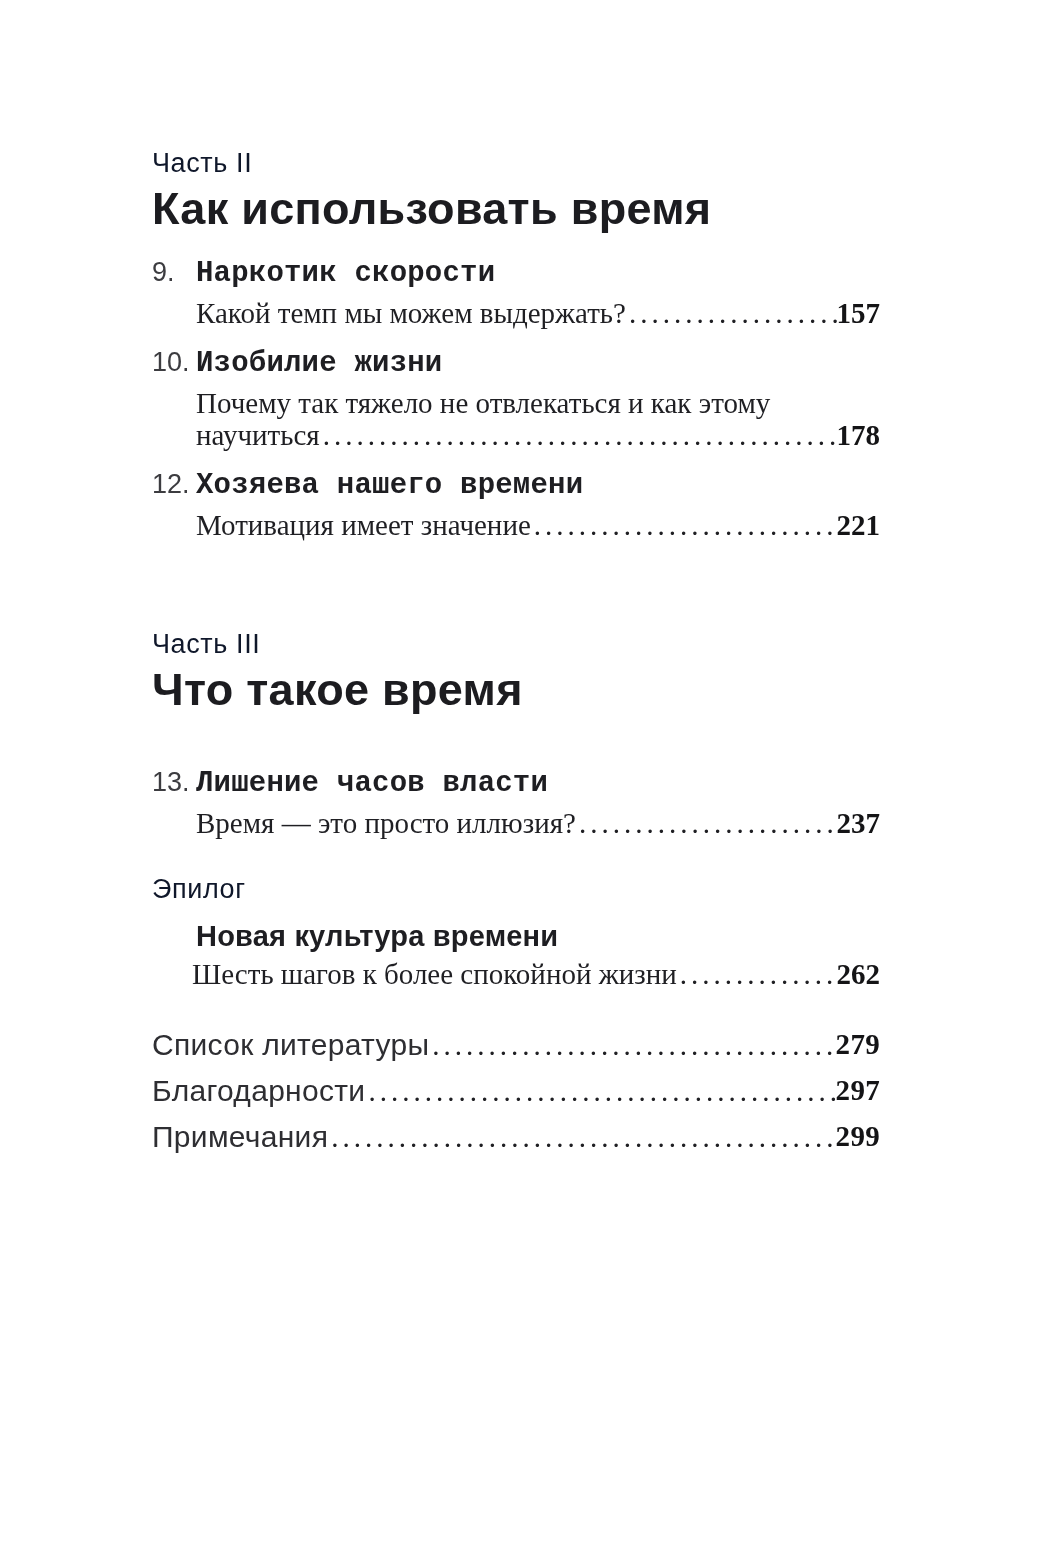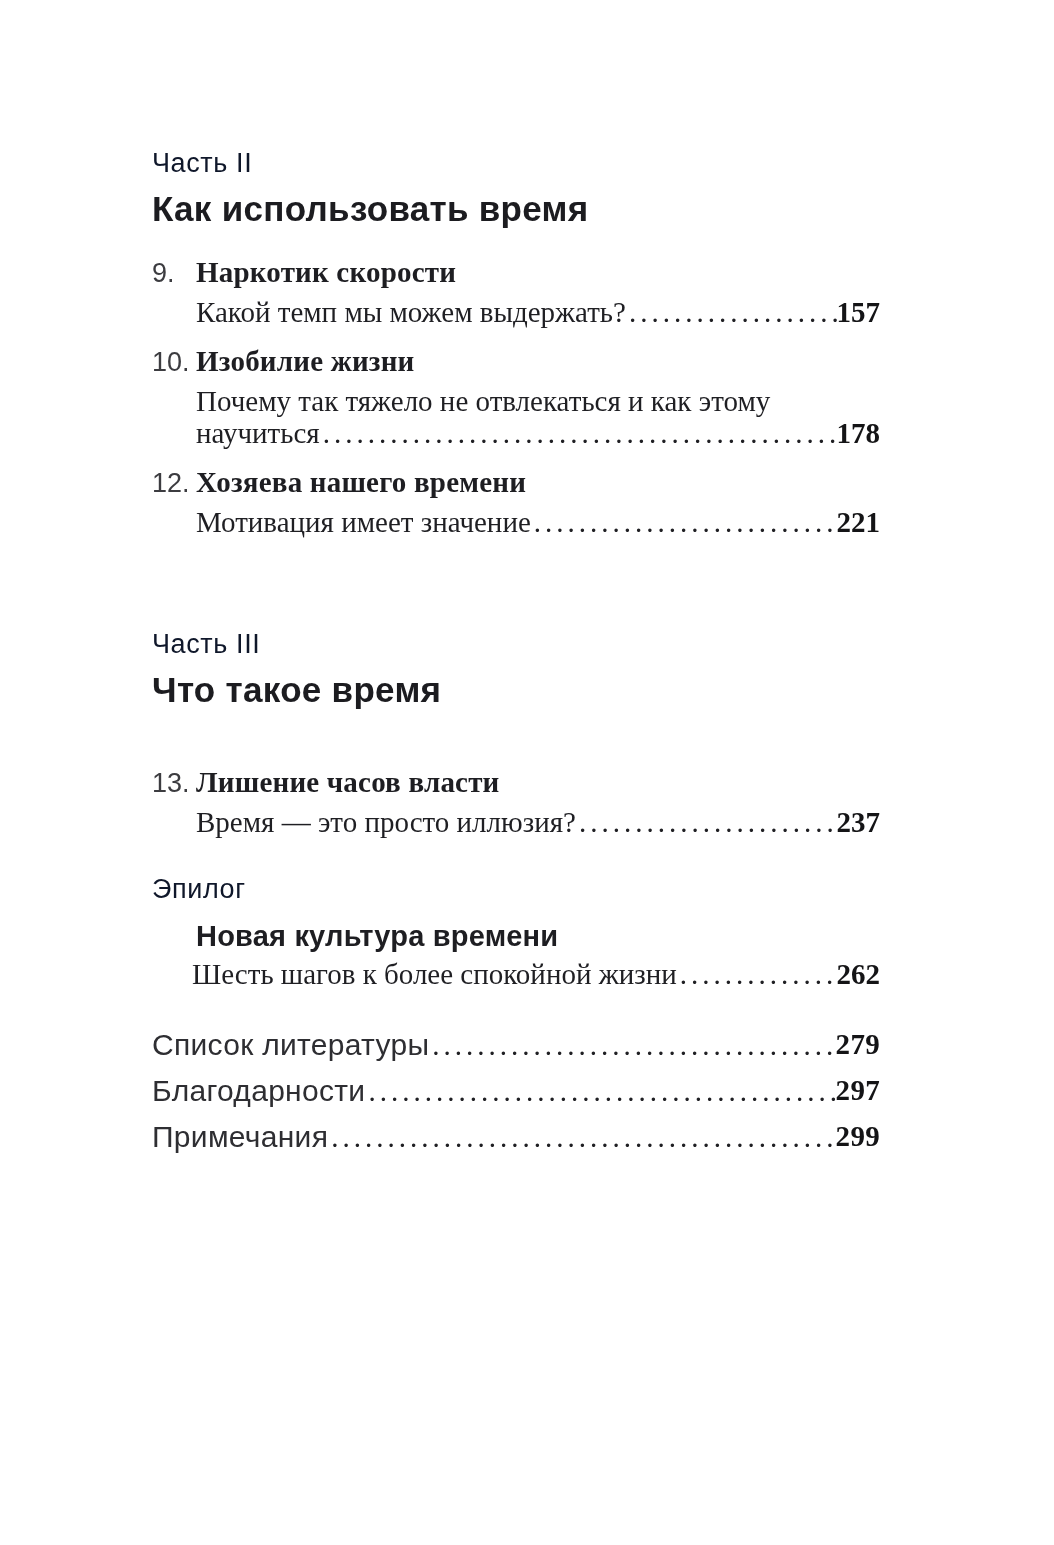--- a/index.html
+++ b/index.html
@@ -28,42 +28,42 @@
     font-weight: 400;
     font-size: 27px;
     line-height: 34px;
     letter-spacing: 0.6px;
     color: #0f172a;
   }
   .part-title {
     margin: 6px 0 0 0;
     font-family: "Liberation Sans", sans-serif;
     font-weight: 700;
-    font-size: 35px;
+    font-size: 45px;
     line-height: 46px;
     letter-spacing: 0.3px;
     color: #1c1c20;
   }
 
   .chapter + .chapter { margin-top: 13px; }
   .ch-header {
     display: flex;
     align-items: baseline;
     line-height: 40px;
   }
   .ch-num {
     flex: 0 0 44px;
     width: 44px;
     font-family: "Liberation Sans", sans-serif;
     font-weight: 400;
     font-size: 27px;
     color: #3c3c40;
   }
   .ch-title {
-    font-family: Liberation Serif, serif;
+    font-family: Liberation Mono, monospace;
     font-weight: 700;
     font-size: 29px;
     letter-spacing: 0.2px;
     color: #1e1e22;
   }
   .ch-sub { margin-left: 44px; margin-top: 3px; }
   .sub-line {
     font-family: "Liberation Serif", serif;
     font-size: 29px;
     line-height: 32px;

